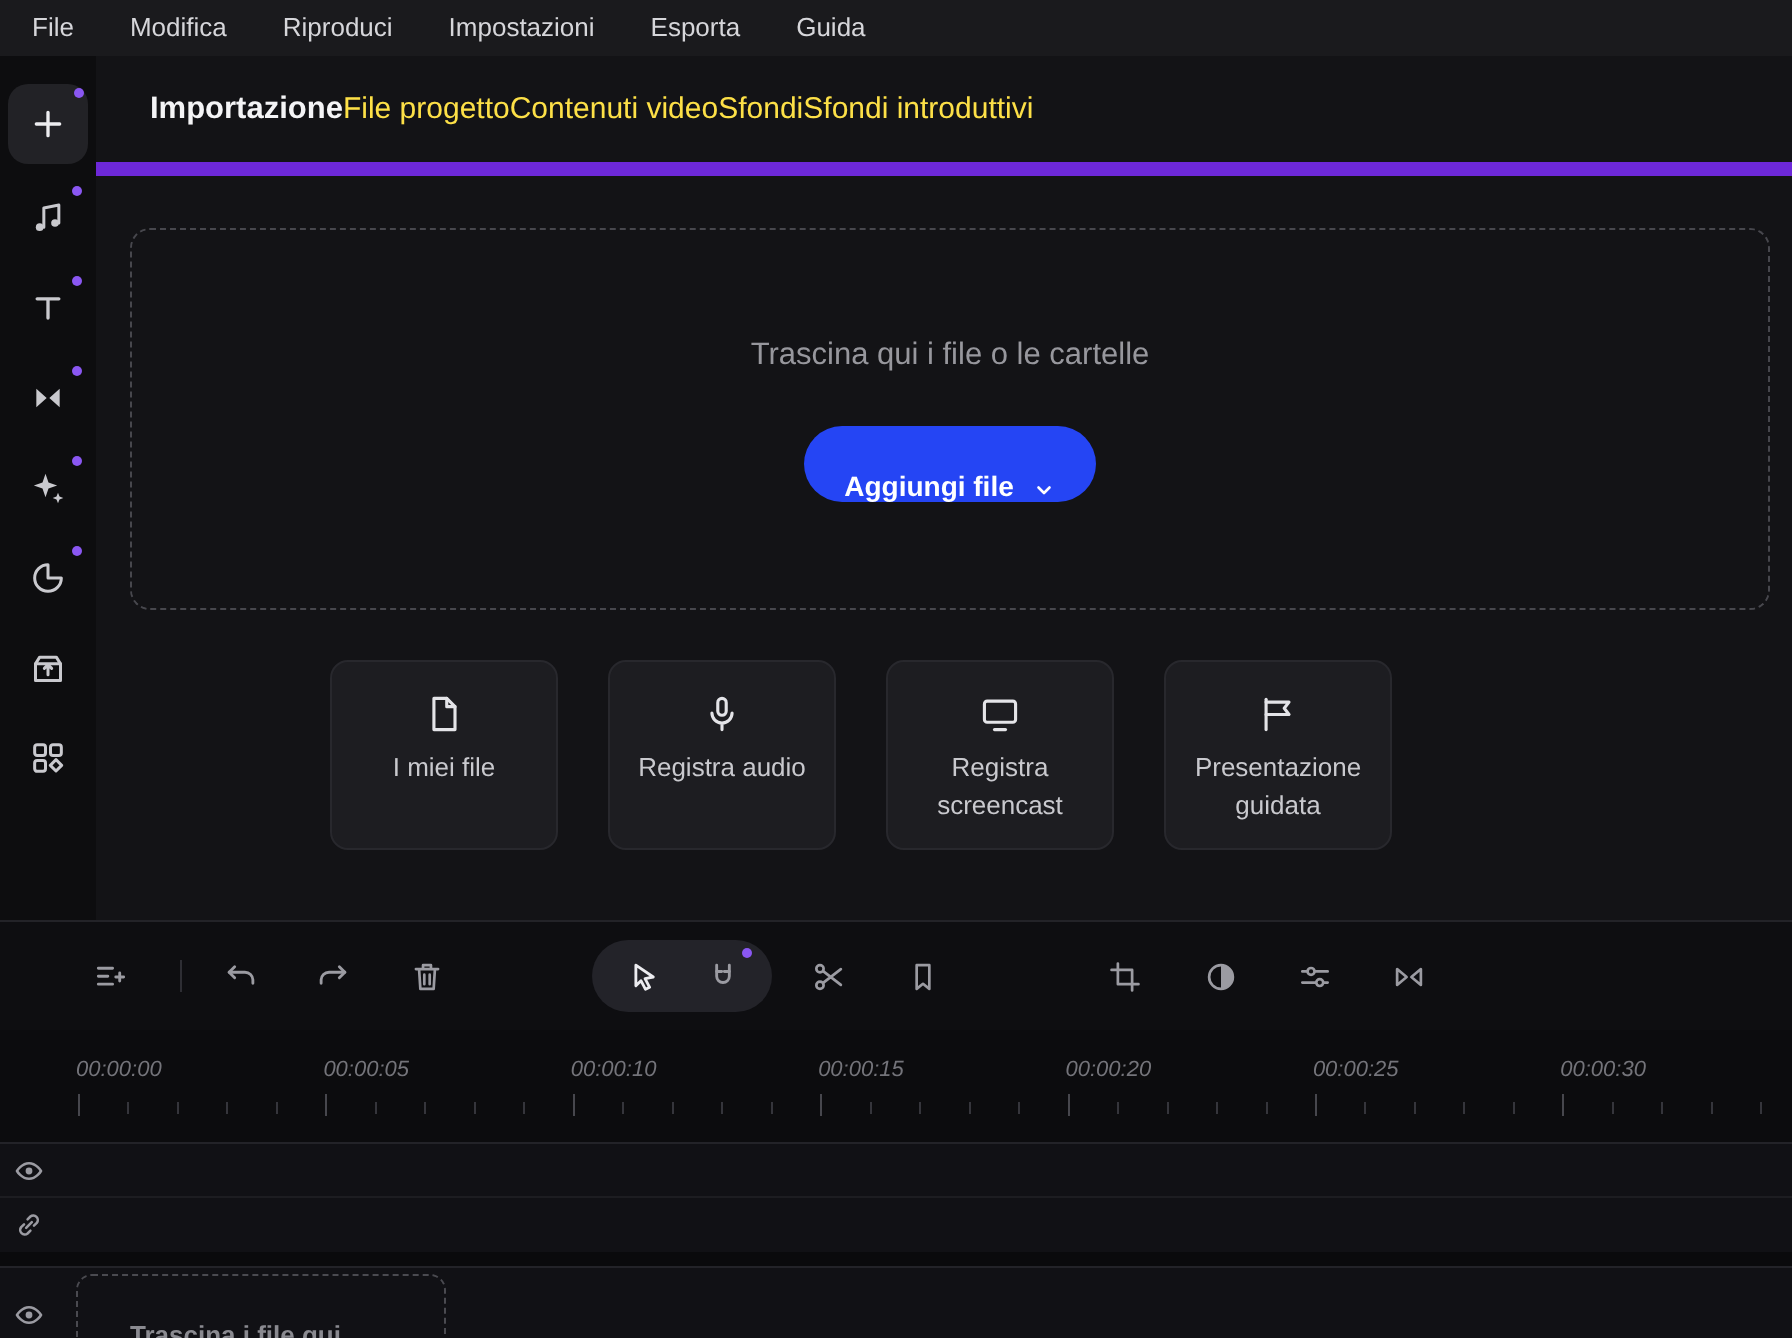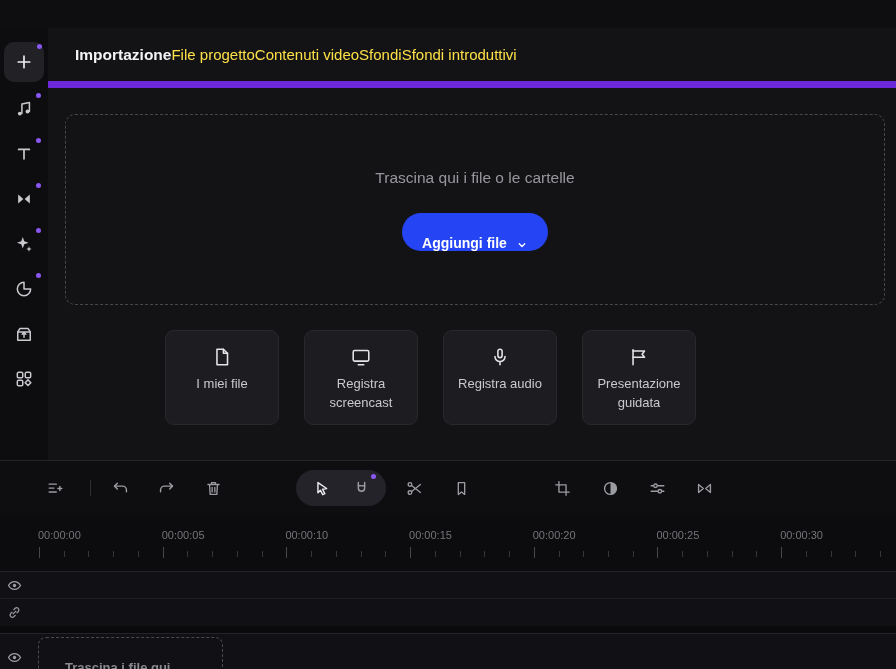--- a/index.html
+++ b/index.html
@@ -41,21 +41,21 @@
   .tl-toolbar { position:relative; height:54px; }
   .tbtn { position:absolute; top:10px; width:34px; height:34px; display:flex; align-items:center; justify-content:center; color:#9b9ba2; border-radius:6px; cursor:pointer; }
   .tbtn svg { width:19px; height:19px; display:block; }
   .tb-sep { position:absolute; left:90px; top:19px; width:1px; height:16px; background:#2e2e34; }
   .tool-pill { position:absolute; left:296px; top:9px; width:90px; height:36px; background:#232329; border-radius:18px; display:flex; align-items:center; justify-content:space-evenly; }
   .pill-btn { position:relative; width:30px; height:30px; display:flex; align-items:center; justify-content:center; color:#9b9ba2; cursor:pointer; }
   .pill-btn.selected { color:#ececf0; }
   .pill-btn svg { width:19px; height:19px; display:block; }
   .pill-btn .dot { position:absolute; top:1px; right:0; width:5px; height:5px; border-radius:50%; background:#8a57f2; }
 
-  .tl-ruler { position:relative; height:56px; background:#0c0c0e; cursor:pointer; }
+  .tl-ruler { position:relative; height:56px; background:#0c0c0e; cursor:pointer;font-style:italic; }
   .ruler-labels { position:absolute; left:38px; top:14px; display:flex; }
   .ruler-label { flex:0 0 123.7px; width:123.7px; font-size:11px; color:#74747a; }
   .ticks { position:absolute; left:39px; right:0; top:32px; height:11px; }
   .ticks .minor { position:absolute; left:0; right:0; top:4px; height:6px; background:repeating-linear-gradient(90deg,#35353b 0 1px,transparent 1px 24.74px); }
   .ticks .major { position:absolute; left:0; right:0; top:0; height:11px; background:repeating-linear-gradient(90deg,#47474d 0 1px,transparent 1px 123.7px); }
 
   .track-area { position:absolute; left:0; right:0; top:110px; bottom:0; }
   .track-row { position:relative; background:#111115; }
   .row-eye1 { height:27px; border-top:1px solid #232328; }
   .row-link { height:28px; border-top:1px solid #1d1d21; }
@@ -68,20 +68,28 @@
   .row-video .track-icon { top:15px; }
 
   .track-dropzone { position:absolute; left:38px; top:3px; width:185px; height:58px; border:1.5px dashed #4a4a50; border-radius:8px; padding:22px 0 0 26px; cursor:pointer; }
   .track-dz-text { font-size:13px; font-weight:700; color:#8a8a90; }
 </style>
 </head>
 <body>
 
 <div class="app">
 
+  <div class="menubar">
+    <div class="menu-item">File</div>
+    <div class="menu-item">Modifica</div>
+    <div class="menu-item">Riproduci</div>
+    <div class="menu-item">Impostazioni</div>
+    <div class="menu-item">Esporta</div>
+    <div class="menu-item">Guida</div>
+  </div>
 
   <div class="sidebar">
     <div class="side-item active">
       <span>
           <svg viewBox="0 0 24 24" fill="none" stroke="currentColor" stroke-width="2" stroke-linecap="round">
             <path d="M12 5v14M5 12h14"></path>
           </svg>
         </span>
       <span class="dot"></span>
     </div>
@@ -176,34 +184,34 @@
             <svg viewBox="0 0 24 24" fill="none" stroke="currentColor" stroke-width="1.7" stroke-linecap="round" stroke-linejoin="round">
               <path d="M6.5 3.5h7l4.5 4.5v12.5h-11.5z"></path>
               <path d="M13.5 3.5V8h4.5"></path>
             </svg>
           </span>
         <div class="media-label">I miei file</div>
       </div>
       <div class="media-btn">
         <span class="micon">
             <svg viewBox="0 0 24 24" fill="none" stroke="currentColor" stroke-width="1.7" stroke-linecap="round" stroke-linejoin="round">
+              <rect x="9.7" y="3.5" width="4.6" height="9.2" rx="2.3"></rect>
+              <path d="M6.5 11.5a5.5 5.5 0 0 0 11 0M12 17.2v3.3"></path>
+            </svg>
+          </span>
+        <div class="media-label">Registra audio</div>
+      </div>
+      <div class="media-btn">
+        <span class="micon">
+            <svg viewBox="0 0 24 24" fill="none" stroke="currentColor" stroke-width="1.7" stroke-linecap="round" stroke-linejoin="round">
               <rect x="3.5" y="5" width="17" height="11.5" rx="1.5"></rect>
               <path d="M9 20.5h6"></path>
             </svg>
           </span>
         <div class="media-label">Registra screencast</div>
-      </div>
-      <div class="media-btn">
-        <span class="micon">
-            <svg viewBox="0 0 24 24" fill="none" stroke="currentColor" stroke-width="1.7" stroke-linecap="round" stroke-linejoin="round">
-              <rect x="9.7" y="3.5" width="4.6" height="9.2" rx="2.3"></rect>
-              <path d="M6.5 11.5a5.5 5.5 0 0 0 11 0M12 17.2v3.3"></path>
-            </svg>
-          </span>
-        <div class="media-label">Registra audio</div>
       </div>
       <div class="media-btn">
         <span class="micon">
             <svg viewBox="0 0 24 24" fill="none" stroke="currentColor" stroke-width="1.7" stroke-linecap="round" stroke-linejoin="round">
               <path d="M5.5 4v16.5"></path>
               <path d="M5.5 5.5h12.5l-2.6 3.4 2.6 3.4H5.5"></path>
             </svg>
           </span>
         <div class="media-label">Presentazione guidata</div>
       </div>

